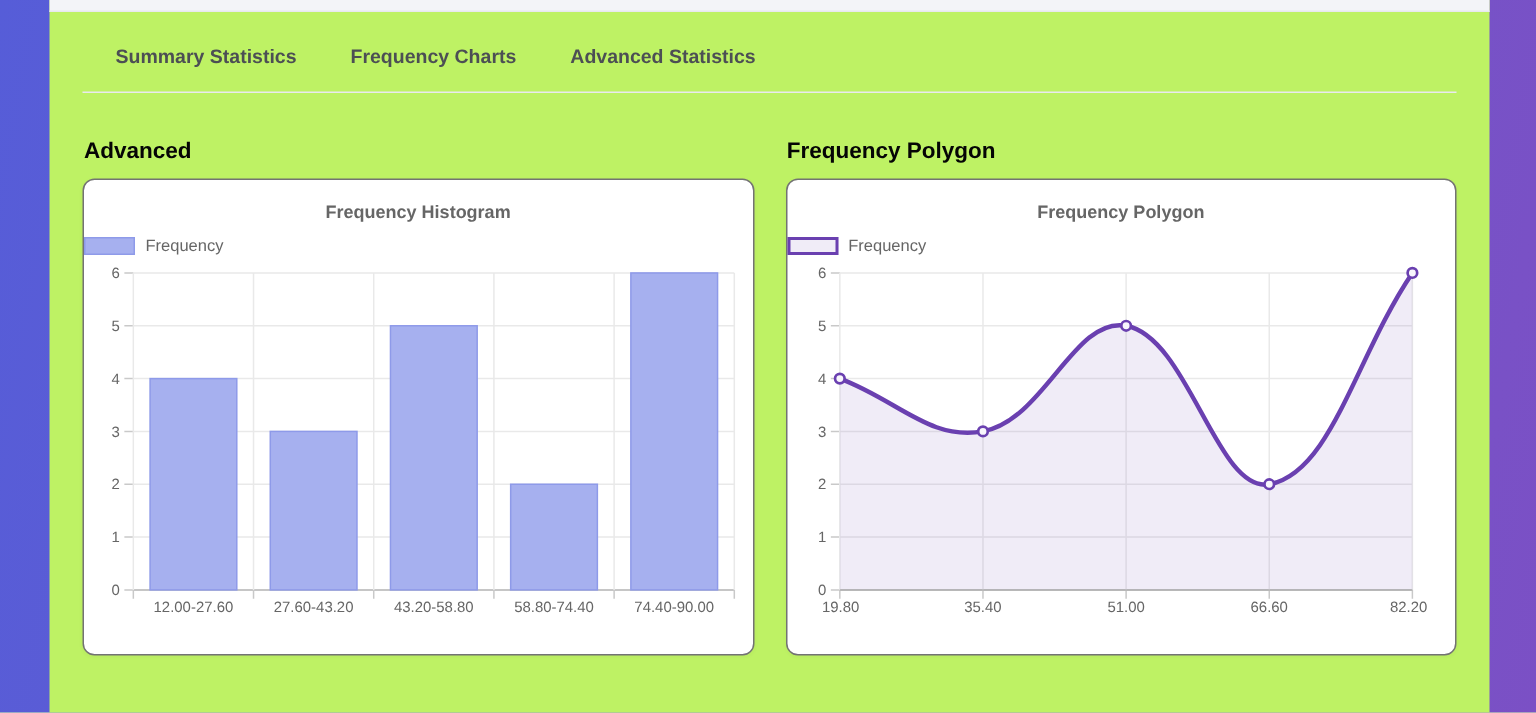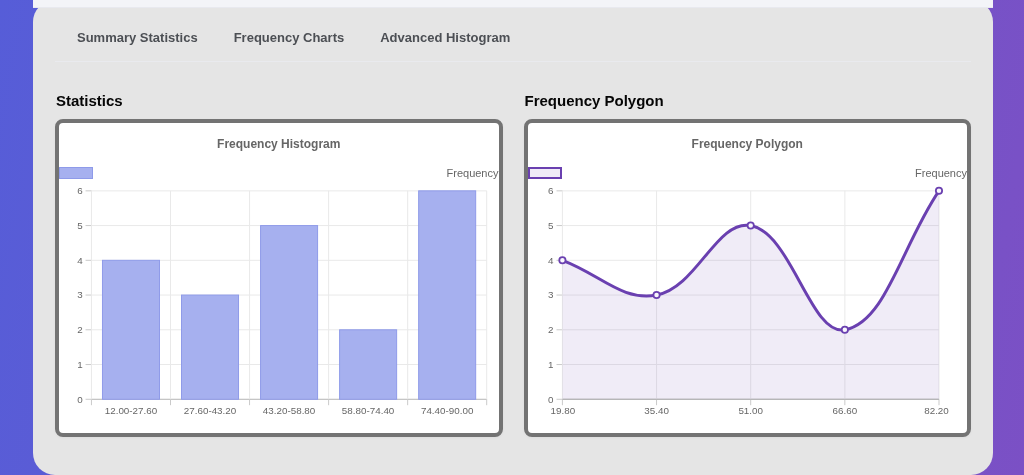--- a/index.html
+++ b/index.html
@@ -1,56 +1,56 @@
 <!DOCTYPE html>
 <html><head>
 <meta charset="utf-8">
 <style>
   * { margin:0; padding:0; box-sizing:border-box; }
   html,body { width:1024px; height:475px; overflow:hidden;
     font-family:"Liberation Sans", sans-serif; }
   body { background:linear-gradient(100deg,#565dd8 0%,#6a58cd 55%,#7b50c5 100%); }
 
-  .panel { position:absolute; left:33px; right:31px; top:0; bottom:0; background:#e5e5e5;border-radius:22px; }
+  .panel { position:absolute; left:33px; right:31px; top:0; bottom:0; background:#bef264; }
   .top-strip { height:8px; background:#f3f4f8; border-bottom:1px solid #e8e9ef; }
 
   
   .tabbar { display:flex; align-items:flex-end; margin:0 22px; border-bottom:1px solid #e9eaee; padding-left:4px; }
   .tab { padding:22px 18px 14px; font-size:13px; font-weight:700; color:#4c4f54;
     cursor:pointer; border-bottom:3px solid transparent; margin-bottom:-1px; white-space:nowrap; }
   .tab.active { color:#4a69d9; border-bottom-color:#4a69d9; }
 
   
   .charts-grid { display:grid; grid-template-columns:1fr 1fr; gap:21px; margin:30px 22px 0; }
   .section-heading { font-size:15px; font-weight:700; color:#050505; margin:0 0 10px 1px; }
-  .card { background:#fff; border:4px solid #737373; border-radius:8px;
+  .card { background:#fff; border:1px solid #737373; border-radius:8px;
     box-shadow:0 1px 3px rgba(0,0,0,0.04); padding:14px 0 12px; height:318px; }
   .chart-title { text-align:center; font-size:12px; font-weight:700; color:#666; }
-  .legend { display:flex; justify-content:space-between; align-items:center; gap:7px;
-    margin:16px 0 2px; font-size:11px; color:#666; cursor:pointer; }
+  .legend { display:flex; justify-content:flex-start; align-items:center; gap:7px;
+    margin:10px 0 2px; font-size:11px; color:#666; cursor:pointer; }
   .legend-swatch { width:34px; height:12px; display:inline-block; }
   .chart-svg { display:block; width:100%; height:245px; }
   svg text { font-family:"Liberation Sans", sans-serif; font-size:10px; fill:#666; }
 </style>
 </head>
 <body>
 
 <div class="panel">
   <div class="top-strip"></div>
 
   <nav class="tabbar">
     <div class="tab">Summary Statistics</div>
     <div class="tab">Frequency Charts</div>
-    <div class="tab">Advanced Histogram</div>
+    <div class="tab">Advanced Statistics</div>
   </nav>
 
   <div class="charts-grid">
 
     <section>
-      <h2 class="section-heading">Statistics</h2>
+      <h2 class="section-heading">Advanced</h2>
       <div class="card">
         <div class="chart-title">Frequency Histogram</div>
         <div class="legend">
           <span class="legend-swatch" id="swatch-0" style="background: rgb(166, 176, 239); border: 1px solid rgb(142, 154, 233);"></span>
           <span>Frequency</span>
         </div>
         <svg class="chart-svg" id="chart-0" viewBox="0 0 447 245" preserveAspectRatio="xMidYMin meet">
             <line x1="33" y1="222" x2="435" y2="222" stroke="#b3b3b3" stroke-width="1"></line>
             <line x1="27" y1="222" x2="33" y2="222" stroke="#c9c9c9" stroke-width="1"></line>
             <text x="24" y="225.5" text-anchor="end">0</text>

